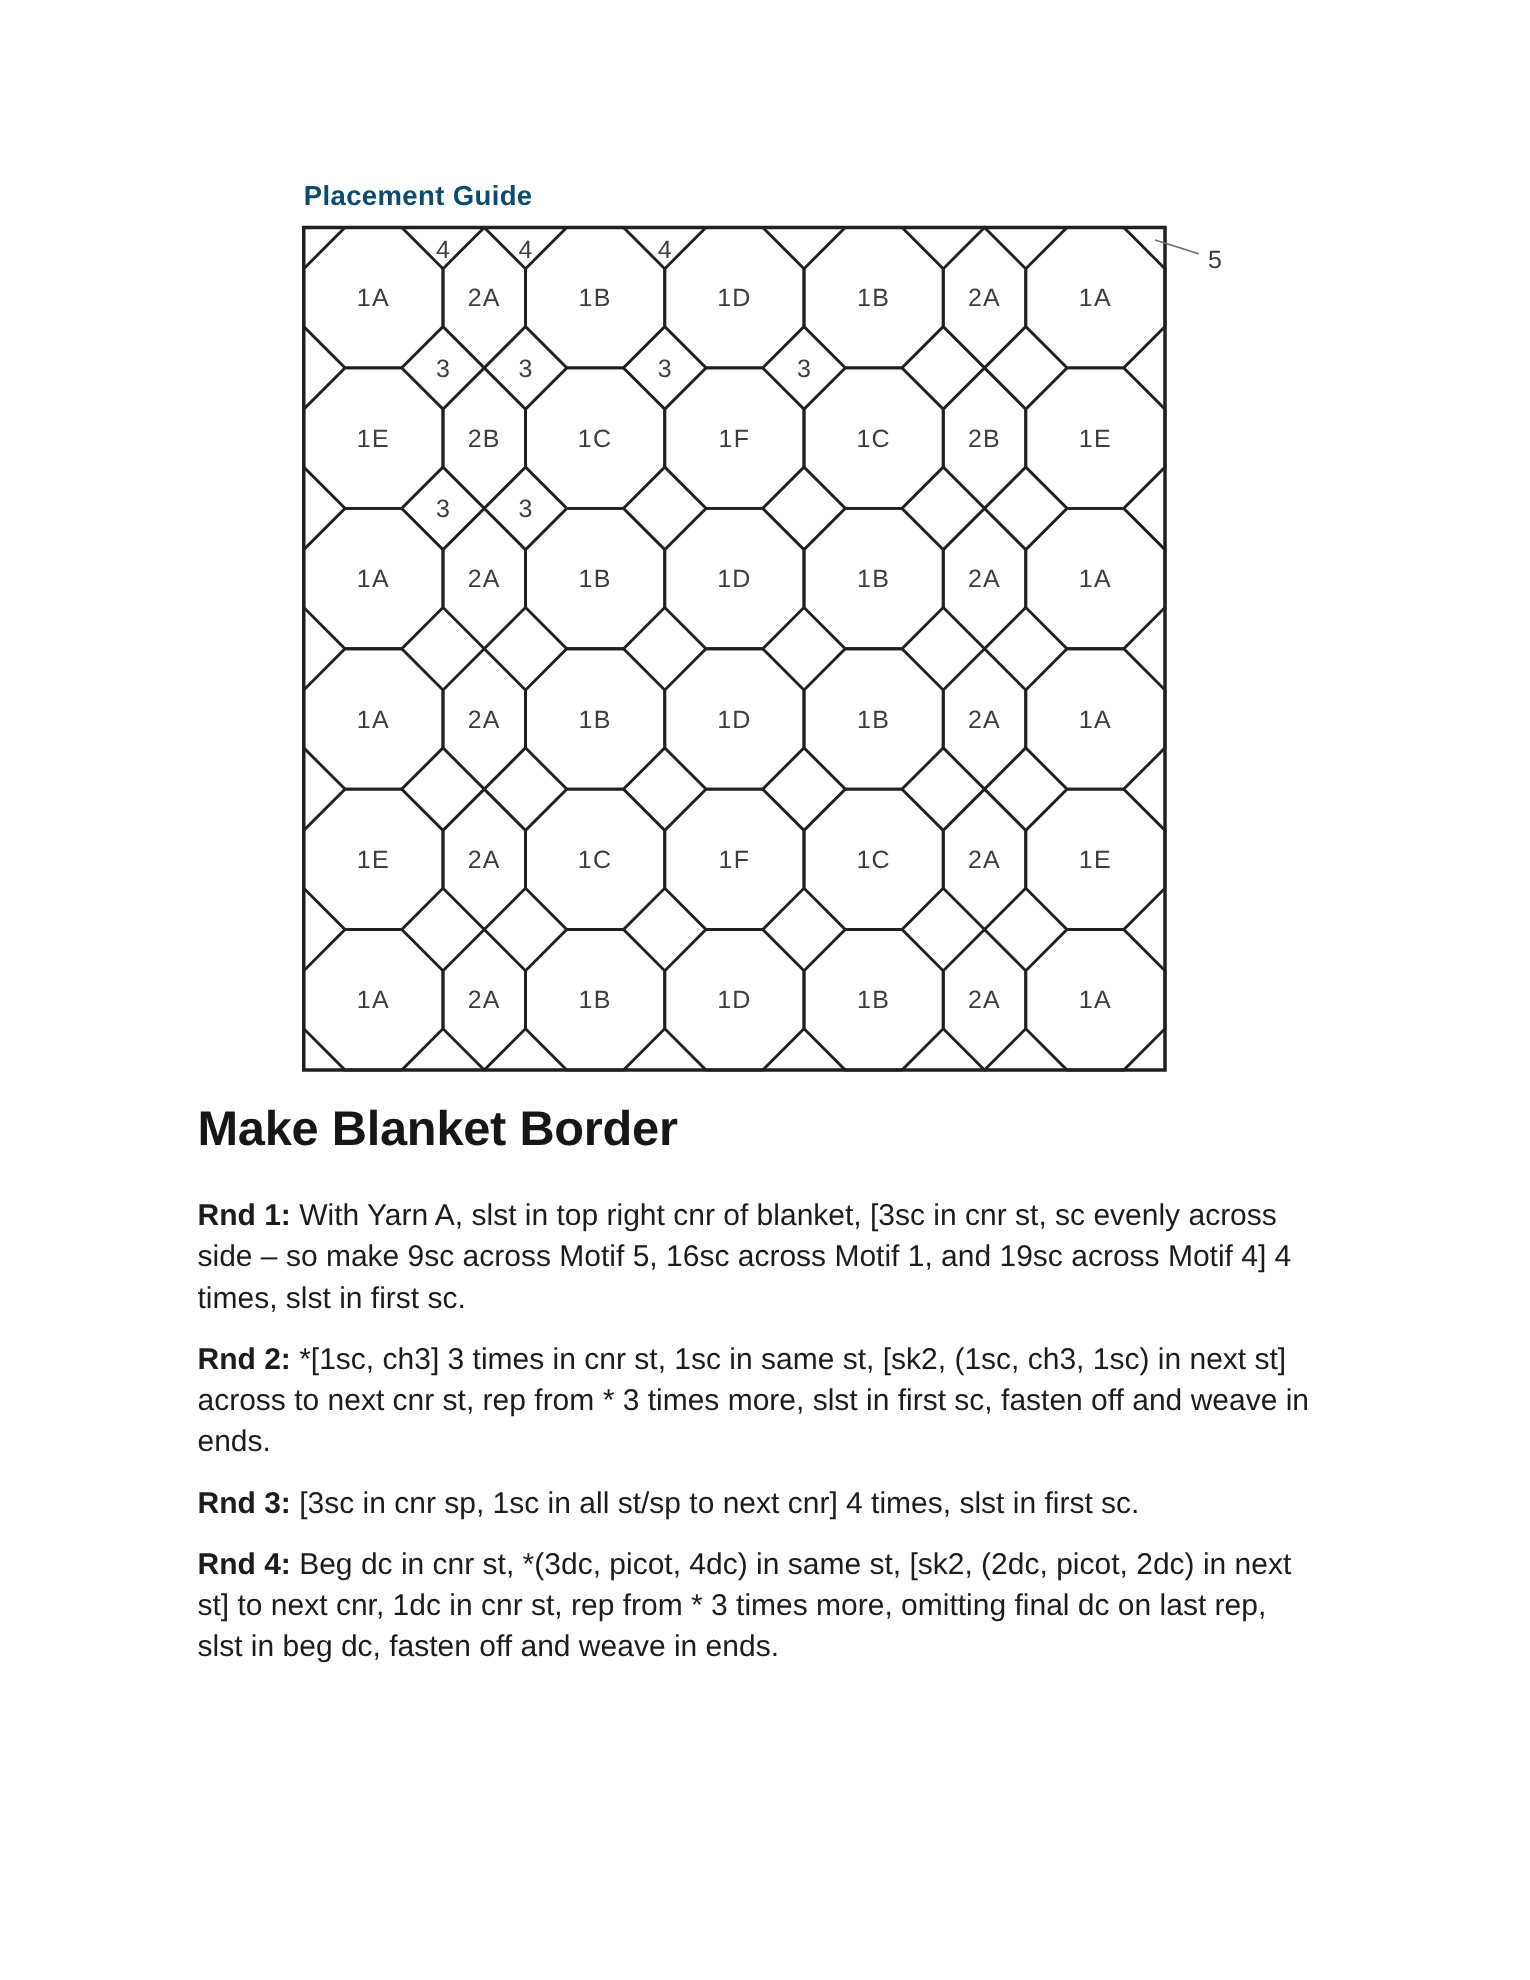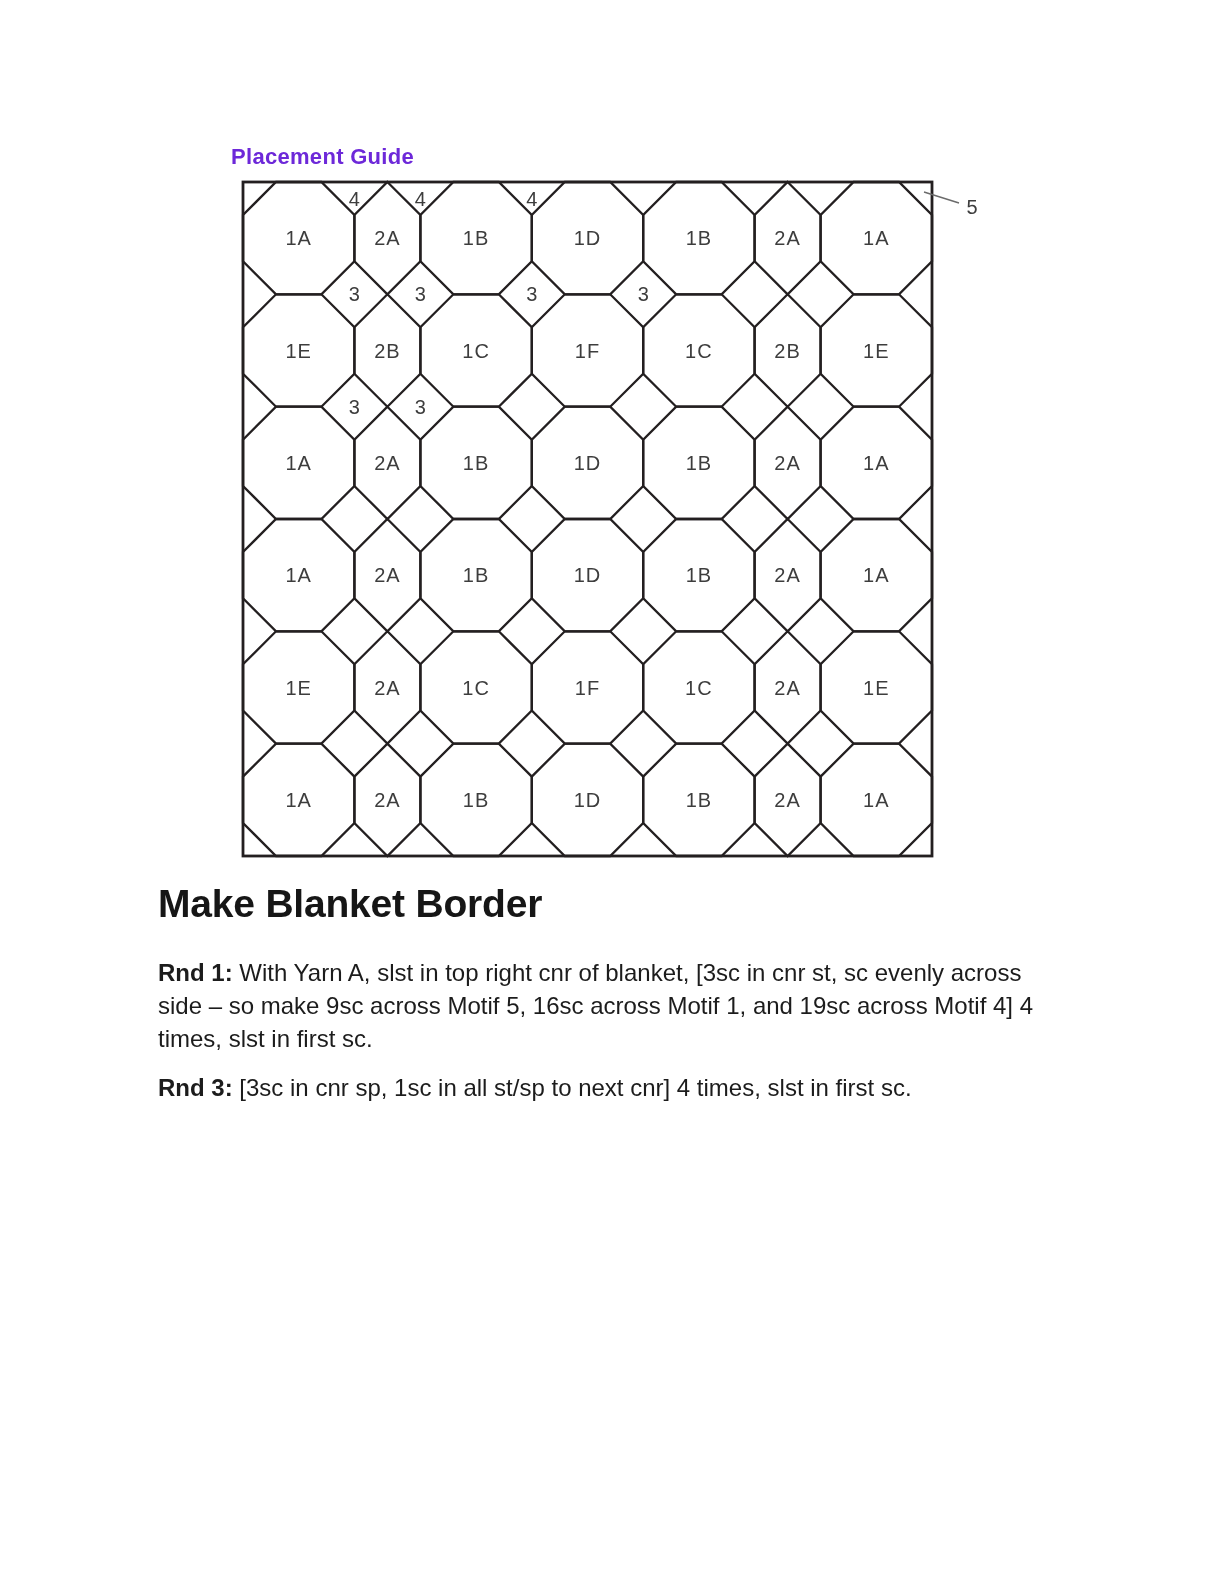--- a/index.html
+++ b/index.html
@@ -4,23 +4,23 @@
 <style>
   html,body{margin:0;padding:0;background:#ffffff;}
   .page{
     position:relative;
     width:1224px;height:1584px;
     background:#ffffff;
     font-family:"Liberation Sans","DejaVu Sans",sans-serif;
     overflow:hidden;
   }
   .guide-title{
-    position:absolute;left:231px;top:144px;
+    position:absolute;left:243px;top:144px;
     font-size:22px;font-weight:700;letter-spacing:.3px;
-    color:#6d28d9;
+    color:#0c4a6e;
   }
   .guide-svg{position:absolute;left:241px;top:180px;}
   .guide-svg .cell-line{stroke-width:2.3;stroke-linejoin:miter;}
   .guide-svg .border-line{stroke-width:2.8;}
   .guide-svg .cell-label{font-size:20px;letter-spacing:1px;text-anchor:middle;}
   .guide-svg .num-label{font-size:20px;text-anchor:middle;}
   .guide-svg .callout-line{stroke-width:1.4;}
   .content{
     position:absolute;left:158px;top:882px;width:908px;
     color:#1c1c1c;
@@ -140,18 +140,20 @@
       <text x="177.4" y="231.7" class="num-label" fill="#3d3d3d">3</text>
       <line x1="681" y1="10" x2="716" y2="21" class="callout-line" stroke="#6b6b6b"></line>
       <text x="729" y="32" class="num-label" fill="#3d3d3d">5</text>
     </svg>
 
   <div class="content">
     <h1>Make Blanket Border</h1>
 
     <p class="round"><strong>Rnd 1:</strong> <span>With Yarn A, slst in top right cnr of blanket, [3sc in cnr st, sc evenly across side – so make 9sc across Motif 5, 16sc across Motif 1, and 19sc across Motif 4] 4 times, slst in first sc.</span></p>
 
+    <p class="round"><strong>Rnd 2:</strong> <span>*[1sc, ch3] 3 times in cnr st, 1sc in same st, [sk2, (1sc, ch3, 1sc) in next st] across to next cnr st, rep from * 3 times more, slst in first sc, fasten off and weave in ends.</span></p>
 
     <p class="round"><strong>Rnd 3:</strong> <span>[3sc in cnr sp, 1sc in all st/sp to next cnr] 4 times, slst in first sc.</span></p>
 
+    <p class="round"><strong>Rnd 4:</strong> <span>Beg dc in cnr st, *(3dc, picot, 4dc) in same st, [sk2, (2dc, picot, 2dc) in next st] to next cnr, 1dc in cnr st, rep from * 3 times more, omitting final dc on last rep, slst in beg dc, fasten off and weave in ends.</span></p>
   </div>
 
 </div>
 
 </body></html>

